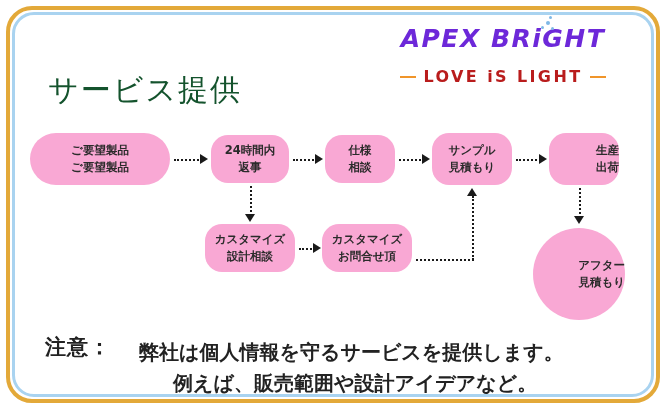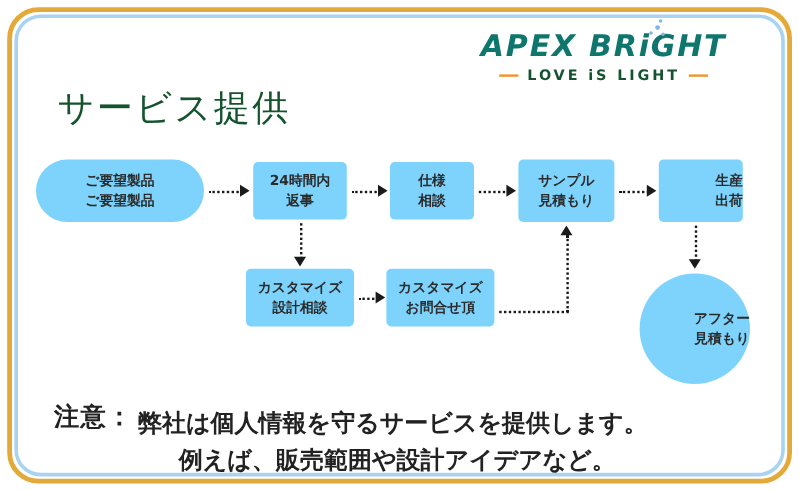--- a/index.html
+++ b/index.html
@@ -51,21 +51,21 @@
     text-align: center;
   }
   .logo-word {
     position: relative;
     display: inline-block;
     font-family: "DejaVu Sans", "Liberation Sans", sans-serif;
     font-weight: bold;
     font-style: italic;
     font-size: 25px;
     letter-spacing: 1.5px;
-    color: #0f766e;
+    color: #6d28d9;
     line-height: 1.05;
     white-space: nowrap;
   }
   .logo-dots {
     position: absolute;
     top: -7px;
     left: 138px;
     width: 18px;
     height: 14px;
   }
@@ -74,25 +74,25 @@
     display: block;
     background: #7fb8e6;
     border-radius: 50%;
   }
   .logo-dots i:nth-child(1) { width: 3px; height: 3px; left: 2px;  top: 7px; }
   .logo-dots i:nth-child(2) { width: 4px; height: 4px; left: 7px;  top: 2px; }
   .logo-dots i:nth-child(3) { width: 3px; height: 3px; left: 12px; top: 8px; }
   .logo-dots i:nth-child(4) { width: 3px; height: 3px; left: 10px; top: -3px; }
 
   .logo-tagline {
-    margin-top: 4px;
-    font-weight: bold;
-    font-size: 12px;
+    margin-top: 15px;
+    font-weight: bold;
+    font-size: 16px;
     letter-spacing: 2.4px;
-    color: #14532d;
+    color: #b91c1c;
     white-space: nowrap;
     display: flex;
     align-items: center;
     justify-content: center;
     gap: 7px;
   }
   .tag-rule {
     display: block;
     width: 16px;
     height: 2px;
@@ -107,35 +107,35 @@
     font-size: 30px;
     font-weight: normal;
     color: #14532d;
     letter-spacing: 2px;
     white-space: nowrap;
   }
 
   
   .node {
     position: absolute;
-    background: #7dd3fc;
+    background: #f9a8d4;
     color: #2b2b2b;
     font-size: 11.5px;
     font-weight: bold;
     line-height: 1.45;
     text-align: center;
     display: flex;
     flex-direction: column;
     align-items: center;
     justify-content: center;
     box-sizing: border-box;
     white-space: nowrap;
   }
   .node.pill     { border-radius: 26px; }
-  .node.rounded  { border-radius: 4px; }
+  .node.rounded  { border-radius: 17px; }
   .node.circle   { border-radius: 50%; }
 
   
   .conn-h {
     position: absolute;
     height: 0;
     border-top: 2.5px dotted #1a1a1a;
   }
   .conn-v {
     position: absolute;
@@ -165,20 +165,21 @@
   }
 
   
   .note {
     position: absolute;
     left: 45px;
     top: 334px;
     display: flex;
     align-items: flex-start;
     color: #222222;
+    gap: 24px;
   }
   .note-label {
     font-size: 21px;
     font-weight: bold;
     line-height: 1.25;
     letter-spacing: 1px;
     white-space: nowrap;
     margin-right: 4px;
   }
   .note-body {

